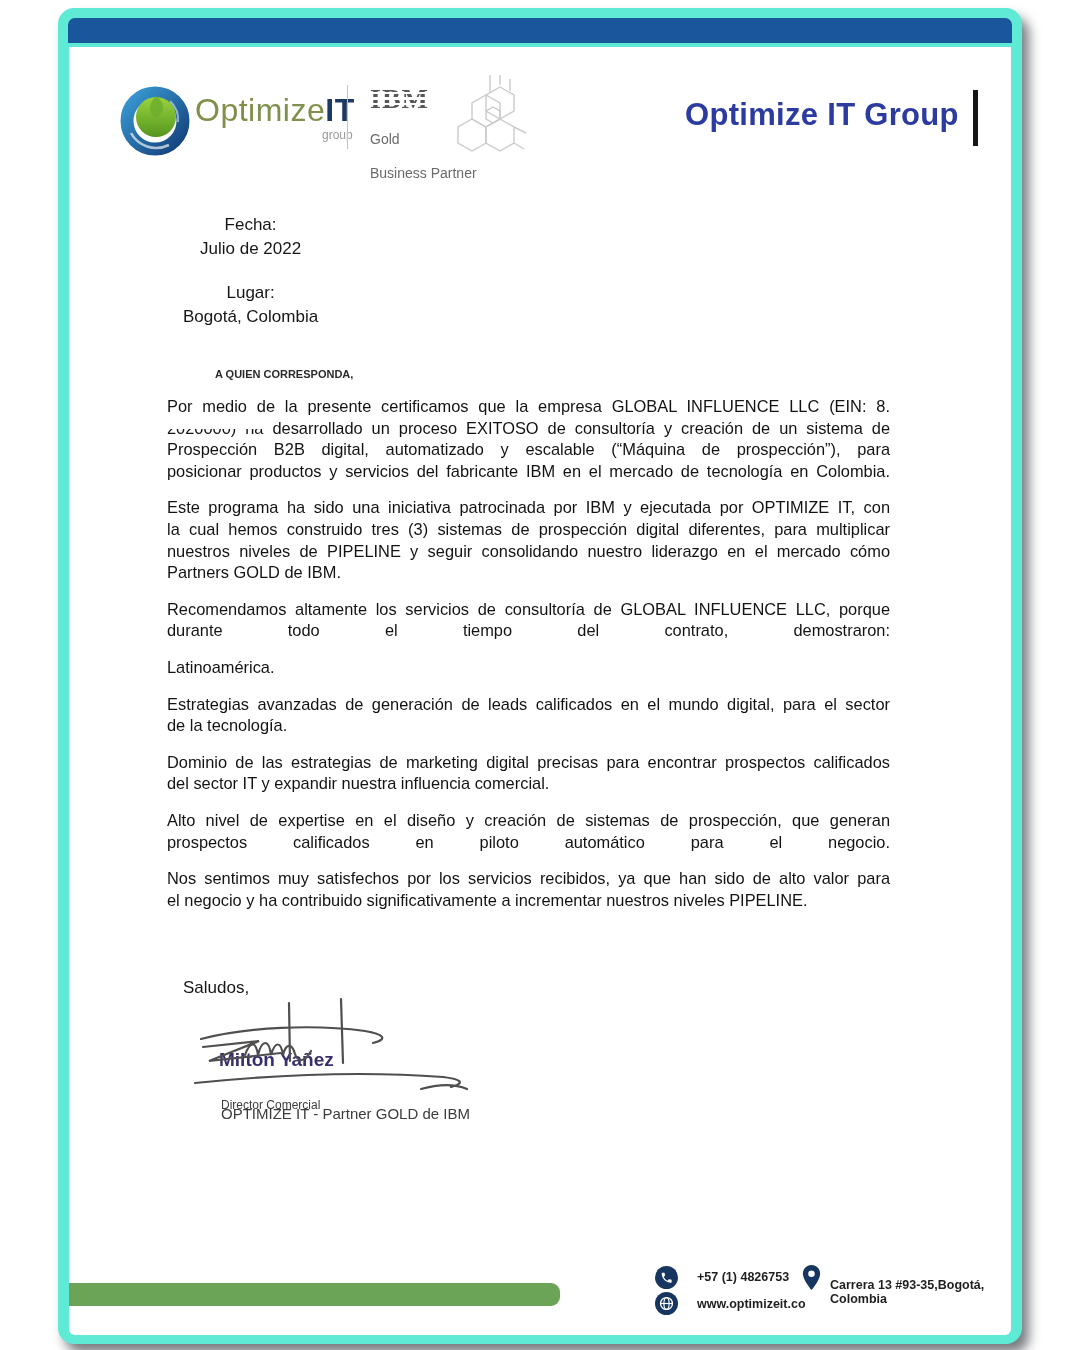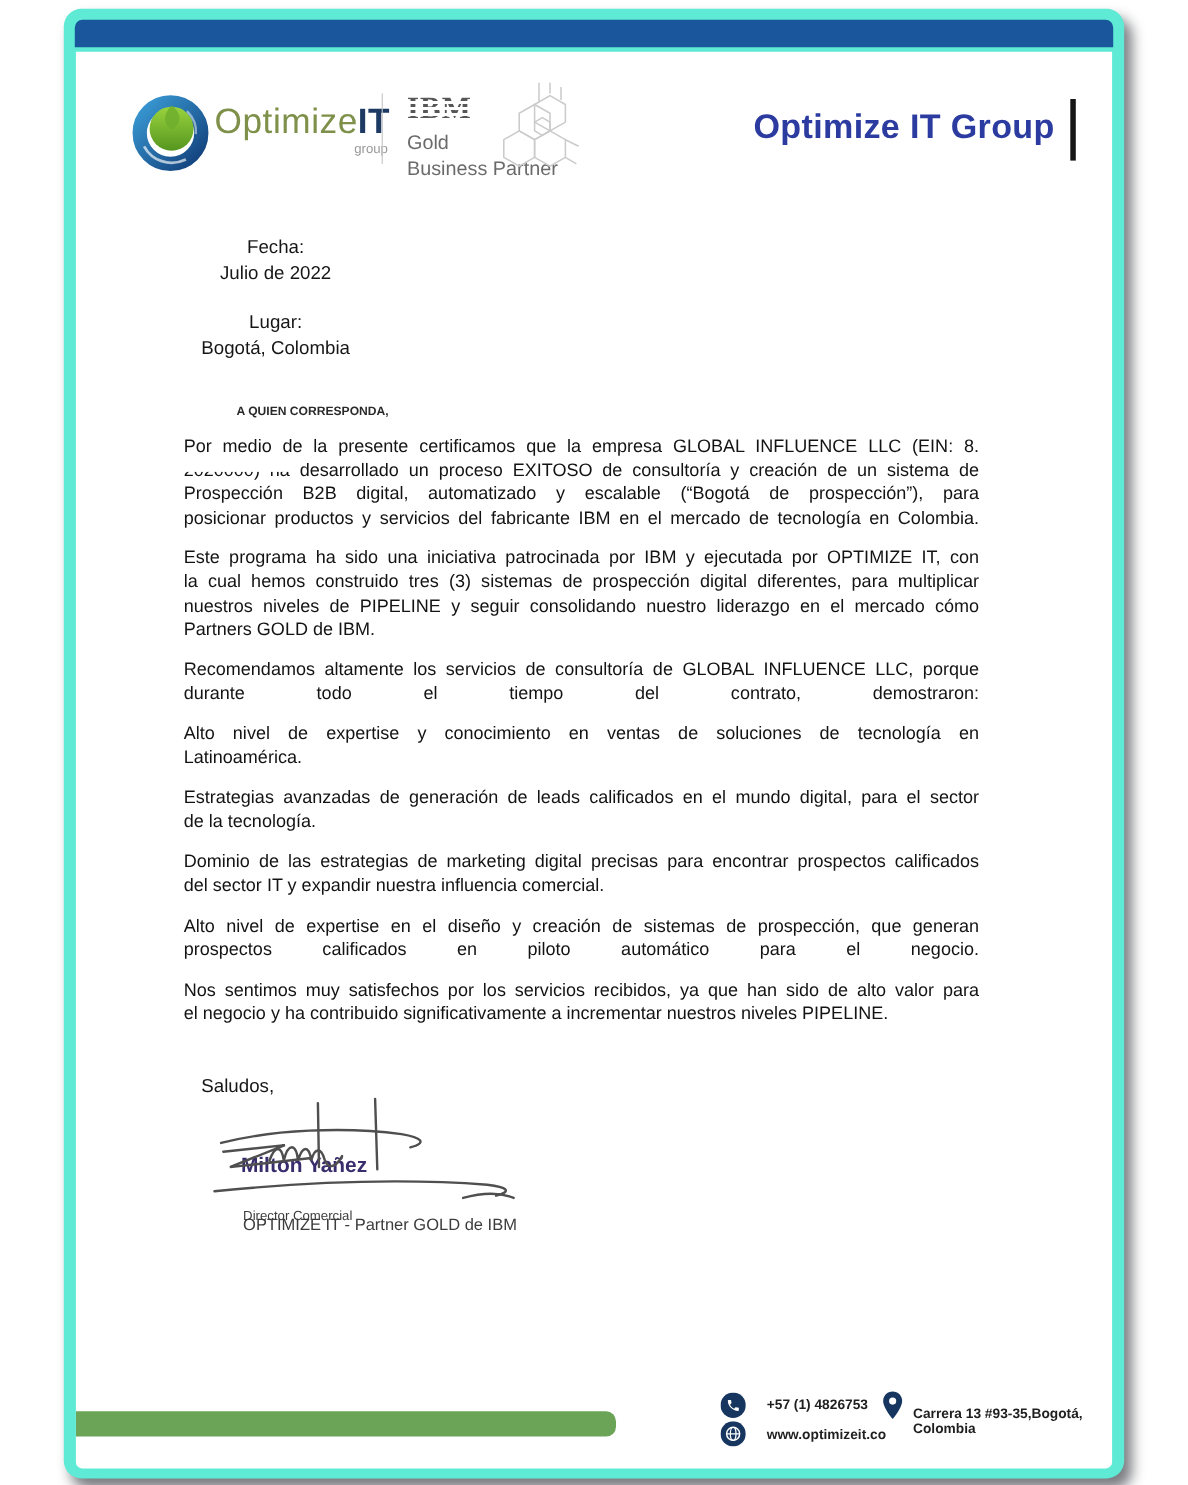--- a/index.html
+++ b/index.html
@@ -18,21 +18,21 @@
   .wm-row{font-size:32px;line-height:34px;letter-spacing:.5px;}
   .wm-green{color:#7e9049;font-weight:500;}
   .wm-navy{color:#1d3a63;font-weight:800;}
   .wm-sub{font-size:12px;color:#9a9a9a;margin-top:1px;padding-right:2px;}
   .logo-divider{position:absolute;left:278px;top:38px;width:1px;height:64px;background:#c4c4c4;}
   .ibm-block{position:absolute;left:301px;top:38px;}
   .ibm-word{position:relative;display:inline-block;font-family:"Liberation Serif", serif;
             font-weight:900;font-size:28px;line-height:28px;color:#565656;letter-spacing:1px;}
   .ibm-stripes{position:absolute;left:-2px;right:-2px;top:4px;height:21px;
                background:repeating-linear-gradient(to bottom, rgba(255,255,255,0) 0 2.7px, #ffffff 2.7px 5.4px);}
-  .ibm-sub{font-size:18px;line-height:16px;color:#6b6b6b;margin-top:8px;}
+  .ibm-sub{font-size:14px;line-height:16px;color:#6b6b6b;margin-top:18px;}
   .ibm-sub:first-of-type{margin-top:9px;}
   .hex{position:absolute;left:381px;top:28px;}
   .doc-title{position:absolute;left:616px;top:50px;font-size:31px;font-weight:800;color:#2c3ba0;
              letter-spacing:.3px;}
   .title-bar{position:absolute;left:904px;top:43px;width:5px;height:56px;background:#161616;}
 
   
   .meta{position:absolute;left:114px;top:166px;font-size:17px;line-height:24px;color:#161616;text-align:center;}
   .meta-gap{height:20px;}
   .salutation{position:absolute;left:146px;top:321px;font-size:11px;font-weight:bold;color:#2a2a2a;}
@@ -126,35 +126,34 @@
         <div>Lugar:</div>
         <div>Bogotá, Colombia</div>
       </div>
 
       <div class="salutation">A QUIEN CORRESPONDA,</div>
 
       <div class="letter-body">
           <div class="para">
             <div class="pline">Por medio de la presente certificamos que la empresa GLOBAL INFLUENCE LLC (EIN: 8.</div>
             <div class="pline">2020000) ha desarrollado un proceso EXITOSO de consultoría y creación de un sistema de<span class="line-mask"></span></div>
-            <div class="pline">Prospección B2B digital, automatizado y escalable (“Bogotá de prospección”), para</div>
+            <div class="pline">Prospección B2B digital, automatizado y escalable (“Máquina de prospección”), para</div>
             <div class="pline">posicionar productos y servicios del fabricante IBM en el mercado de tecnología en Colombia.</div>
           </div>
           <div class="para">
             <div class="pline">Este programa ha sido una iniciativa patrocinada por IBM y ejecutada por OPTIMIZE IT, con</div>
             <div class="pline">la cual hemos construido tres (3) sistemas de prospección digital diferentes, para multiplicar</div>
             <div class="pline">nuestros niveles de PIPELINE y seguir consolidando nuestro liderazgo en el mercado cómo</div>
             <div class="pline last-left">Partners GOLD de IBM.</div>
           </div>
           <div class="para">
             <div class="pline">Recomendamos altamente los servicios de consultoría de GLOBAL INFLUENCE LLC, porque</div>
             <div class="pline">durante todo el tiempo del contrato, demostraron:</div>
           </div>
           <div class="para">
-            <div class="pline">Alto nivel de expertise y conocimiento en ventas de soluciones de tecnología en</div>
             <div class="pline last-left">Latinoamérica.</div>
           </div>
           <div class="para">
             <div class="pline">Estrategias avanzadas de generación de leads calificados en el mundo digital, para el sector</div>
             <div class="pline last-left">de la tecnología.</div>
           </div>
           <div class="para">
             <div class="pline">Dominio de las estrategias de marketing digital precisas para encontrar prospectos calificados</div>
             <div class="pline last-left">del sector IT y expandir nuestra influencia comercial.</div>
           </div>

